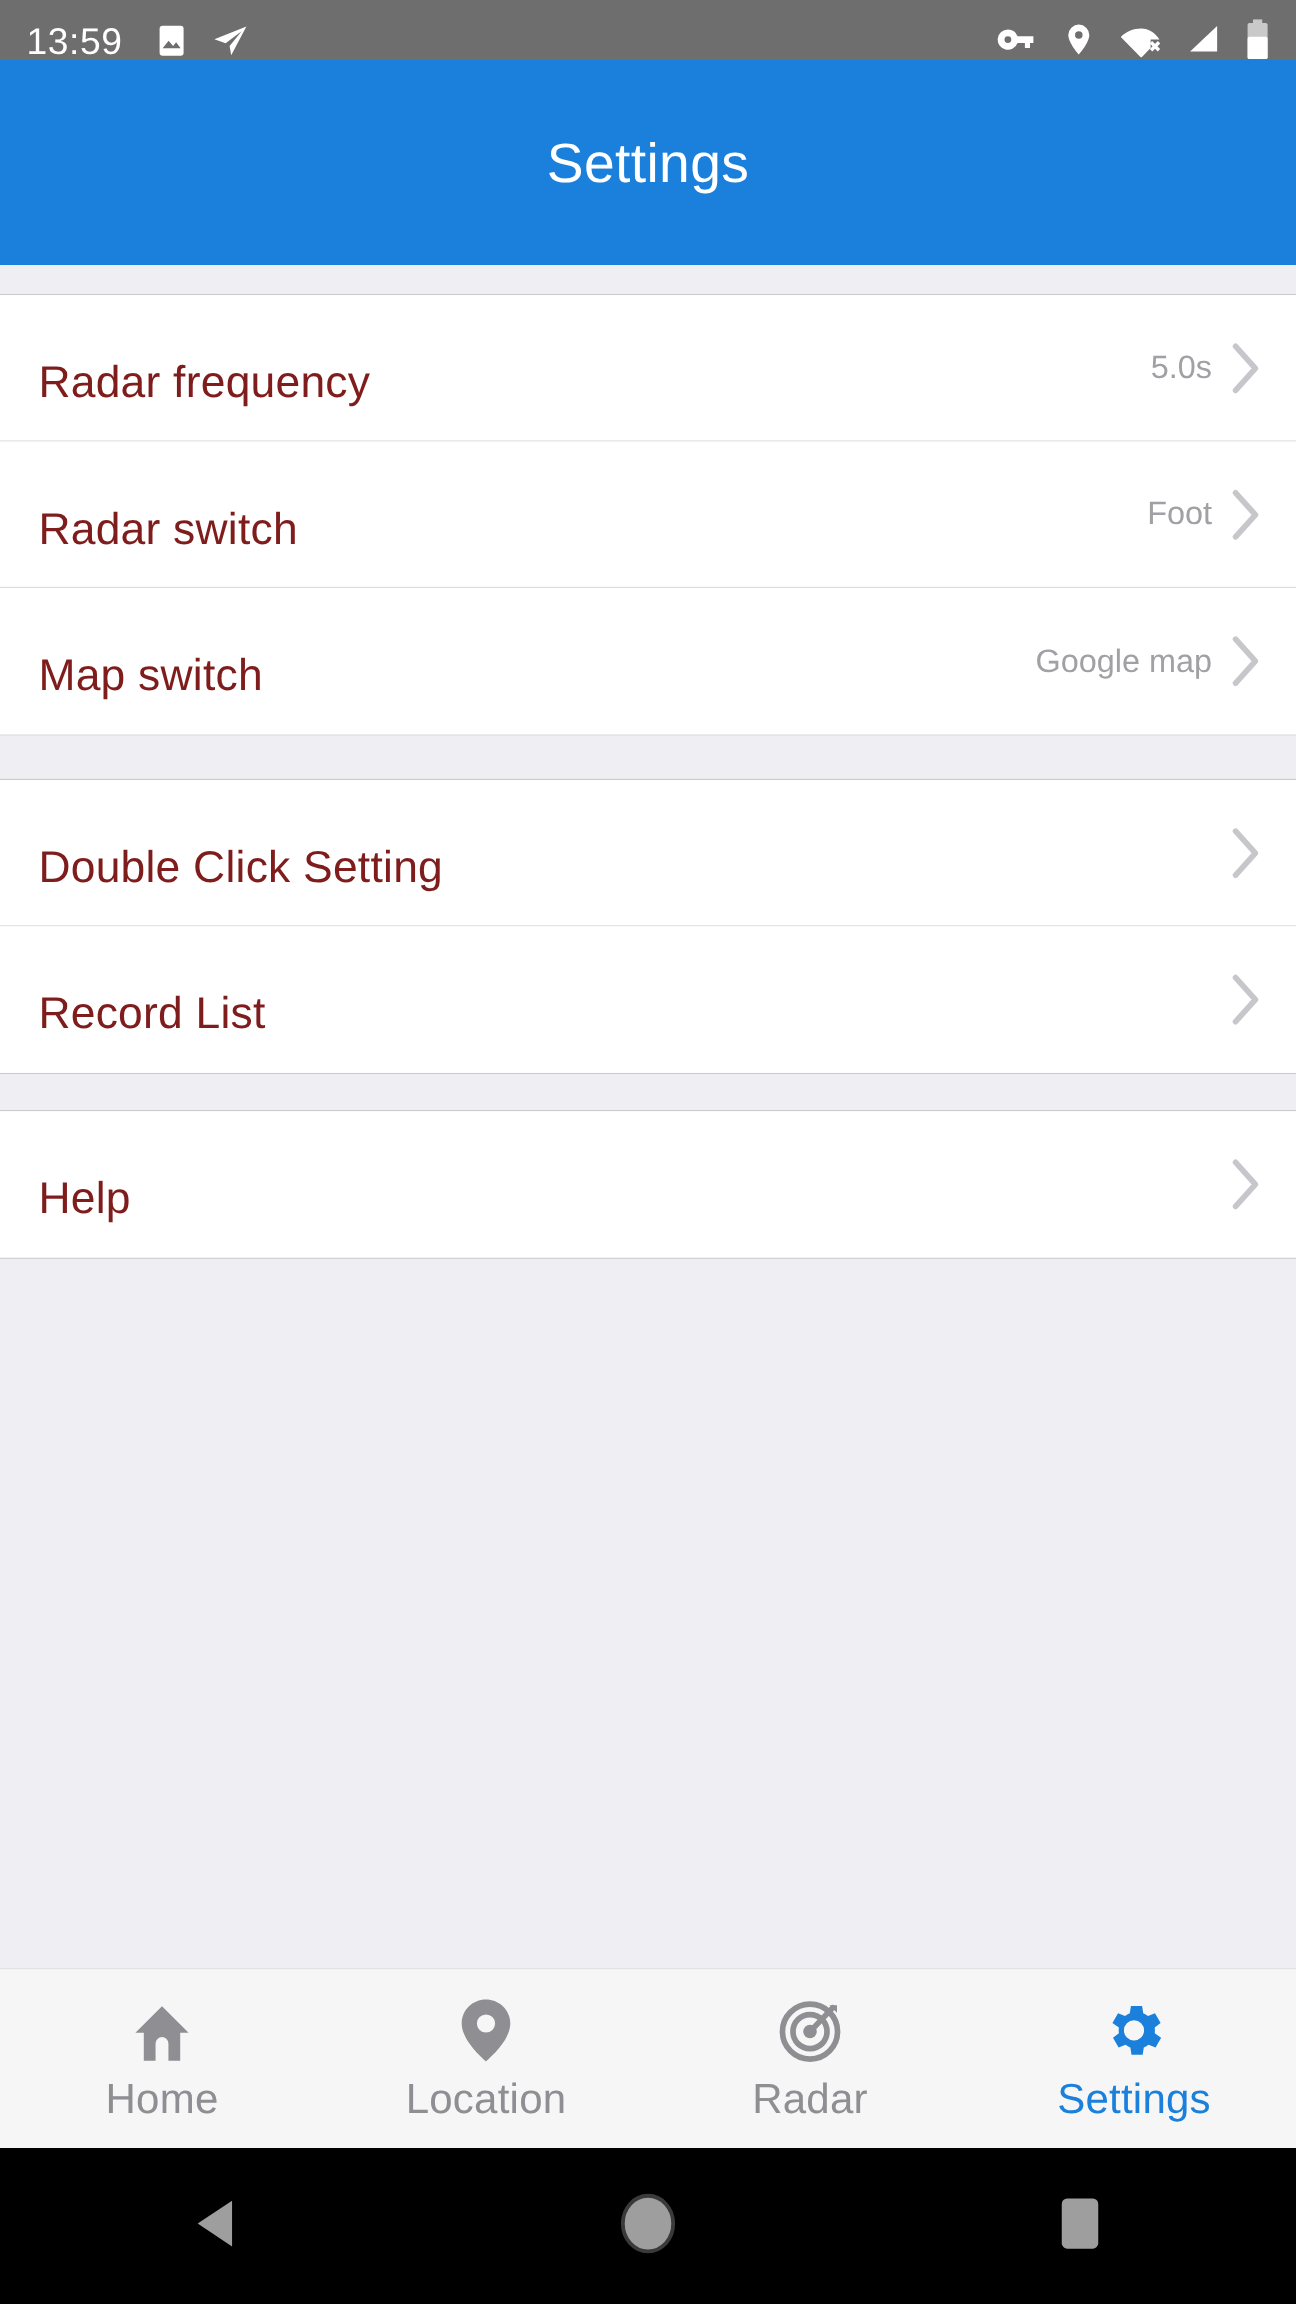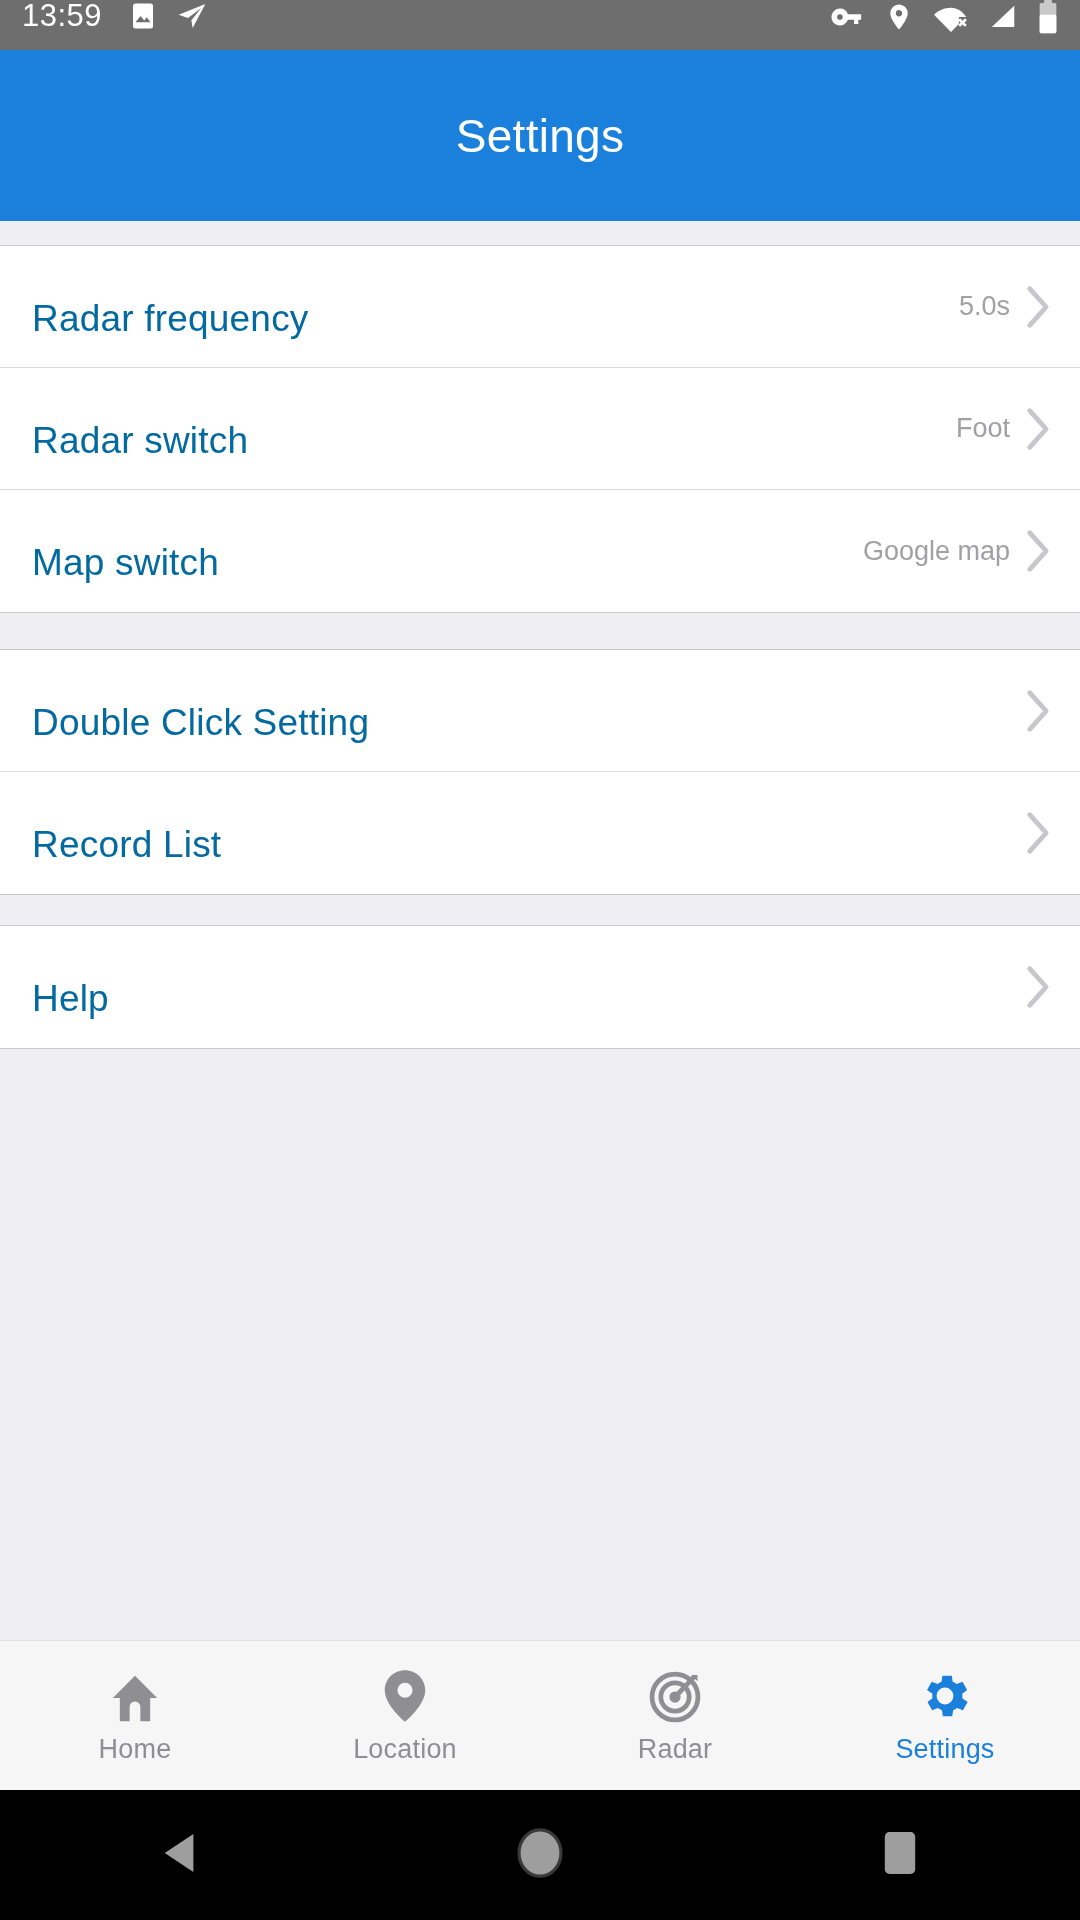--- a/index.html
+++ b/index.html
@@ -7,21 +7,21 @@
   body {
     font-family:"Liberation Sans", sans-serif;
     background:#EFEFF3;
     overflow:hidden;
     position:relative;
   }
 
   
   .statusbar{
     position:absolute; top:0; left:0; width:1080px; height:50px;
-    background:#6E6E6E; display:flex; align-items:flex-start;
+    background:#6E6E6E; display:flex; align-items:flex-end;
     padding:0 22px; color:#FFFFFF;
   }
   .sb-time{ font-size:31px; font-weight:400; letter-spacing:.5px; line-height:1; }
   .sb-left-icons{ display:flex; align-items:center; gap:18px; margin-left:26px; }
   .sb-spacer{ flex:1; }
   .sb-right-icons{ display:flex; align-items:center; gap:20px; }
   .sb-icon{ display:flex; align-items:center; justify-content:center; }
 
   
   .appbar{
@@ -47,21 +47,21 @@
   }
   .row{
     height:122px; width:100%;
     display:flex; align-items:center;
     padding:0 30px 0 32px;
     background:#FFFFFF;
     border-bottom:1px solid #DDDDE1;
   }
   .group .row:last-child{ border-bottom:none;justify-content:space-between; }
   .row-label{
-    font-size:37px; color:#0369a1; font-weight:400; letter-spacing:.2px;
+    font-size:37px; color:#7f1d1d; font-weight:400; letter-spacing:.2px;
     white-space:nowrap;
     margin-top:24px;
   }
   .row-spacer{ flex:1; }
   .row-value{
     font-size:27px; color:#A0A0A5; font-weight:400; margin-right:14px;
     white-space:nowrap;
   }
   .chev{ width:26px; height:44px; flex-shrink:0; }
 
@@ -70,21 +70,21 @@
     position:absolute; top:1640px; left:0; width:1080px; height:150px;
     background:#F6F6F6; display:flex; align-items:center;
     border-top:1px solid #E2E2E6;
   }
   .navitem{
     flex:1; height:100%;
     display:flex; flex-direction:column; align-items:center; justify-content:center;
     gap:12px;
   }
   .navicon{ height:56px; display:flex; align-items:flex-end; justify-content:center; }
-  .navlabel{ font-size:27px; color:#8E8E93; letter-spacing:.2px; line-height:1; }
+  .navlabel{ font-size:35px; color:#8E8E93; letter-spacing:.2px; line-height:1; }
   .navitem.active .navlabel{ color:#1B80DB; }
 
   
   .androidnav{
     position:absolute; top:1790px; left:0; width:1080px; height:130px;
     background:#000000; display:flex; align-items:center;
   }
   .andbtn{ flex:1; display:flex; align-items:center; justify-content:center; }
 </style>
 </head>

